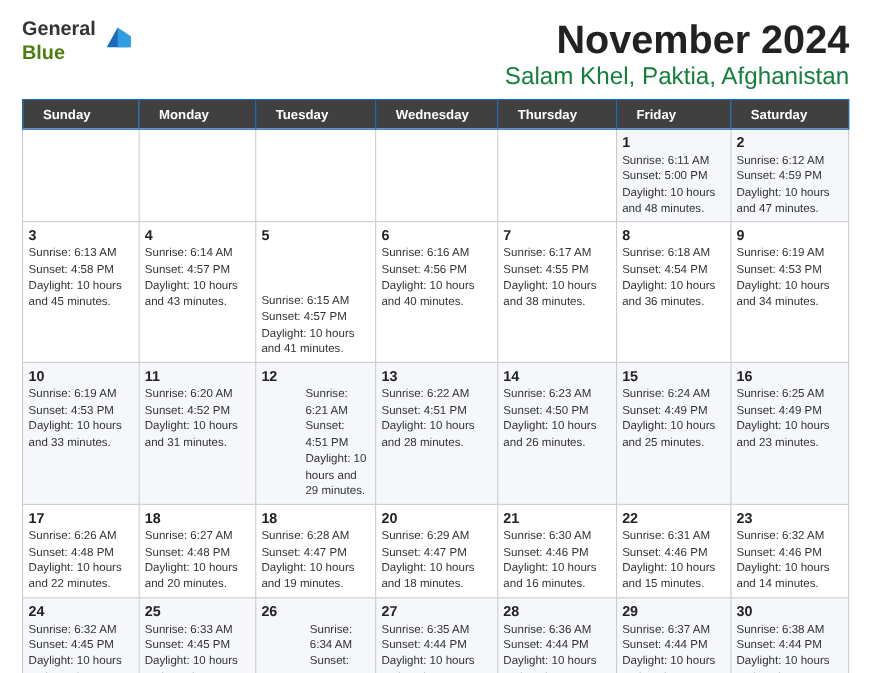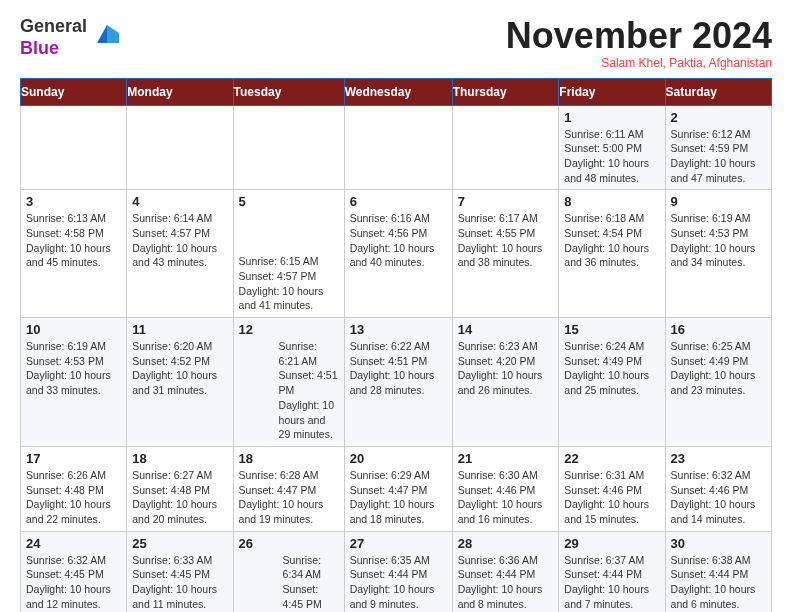--- a/index.html
+++ b/index.html
@@ -20,44 +20,44 @@
       display: flex;
       align-items: center;
       gap: 0;
     }
     .logo-text {
       font-size: 18px;
       font-weight: bold;
       line-height: 1.2;
     }
     .logo-general { color: #333; }
-    .logo-blue { color: #a21caf; }
+    .logo-blue { color: #4d7c0f; }
     .title-section {
       text-align: right;
     }
     .month-title {
       font-size: 36px;
       font-weight: bold;
       color: #222;
       line-height: 1.1;
     }
     .location-subtitle {
-      font-size: 12px;
-      color: #ef4444;
+      font-size: 22px;
+      color: #15803d;
     }
     .calendar-table {
       width: 100%;
       border-collapse: collapse;
       font-size: 11px;
     }
     .calendar-table thead tr th {
-      background-color: #7f1d1d;
+      background-color: #404040;
       color: #fff;
       text-align: left;
-      padding: 6px 0;
+      padding: 6px 18px;
       font-size: 12px;
       font-weight: bold;
       border: 1px solid #1a6bbf;
     }
     .calendar-table tbody tr td {
       border: 1px solid #ccc;
       vertical-align: top;
       padding: 4px 5px;
       width: 113px;
       min-height: 80px;
@@ -213,21 +213,21 @@
         </td>
         <td>
           <span class="day-number">13</span>
           <div class="day-info" style="white-space: pre-line;">Sunrise: 6:22 AM
 Sunset: 4:51 PM
 Daylight: 10 hours and 28 minutes.</div>
         </td>
         <td>
           <span class="day-number">14</span>
           <div class="day-info" style="white-space: pre-line;">Sunrise: 6:23 AM
-Sunset: 4:20 PM
+Sunset: 4:50 PM
 Daylight: 10 hours and 26 minutes.</div>
         </td>
         <td>
           <span class="day-number">15</span>
           <div class="day-info" style="white-space: pre-line;">Sunrise: 6:24 AM
 Sunset: 4:49 PM
 Daylight: 10 hours and 25 minutes.</div>
         </td>
         <td>
           <span class="day-number">16</span>

